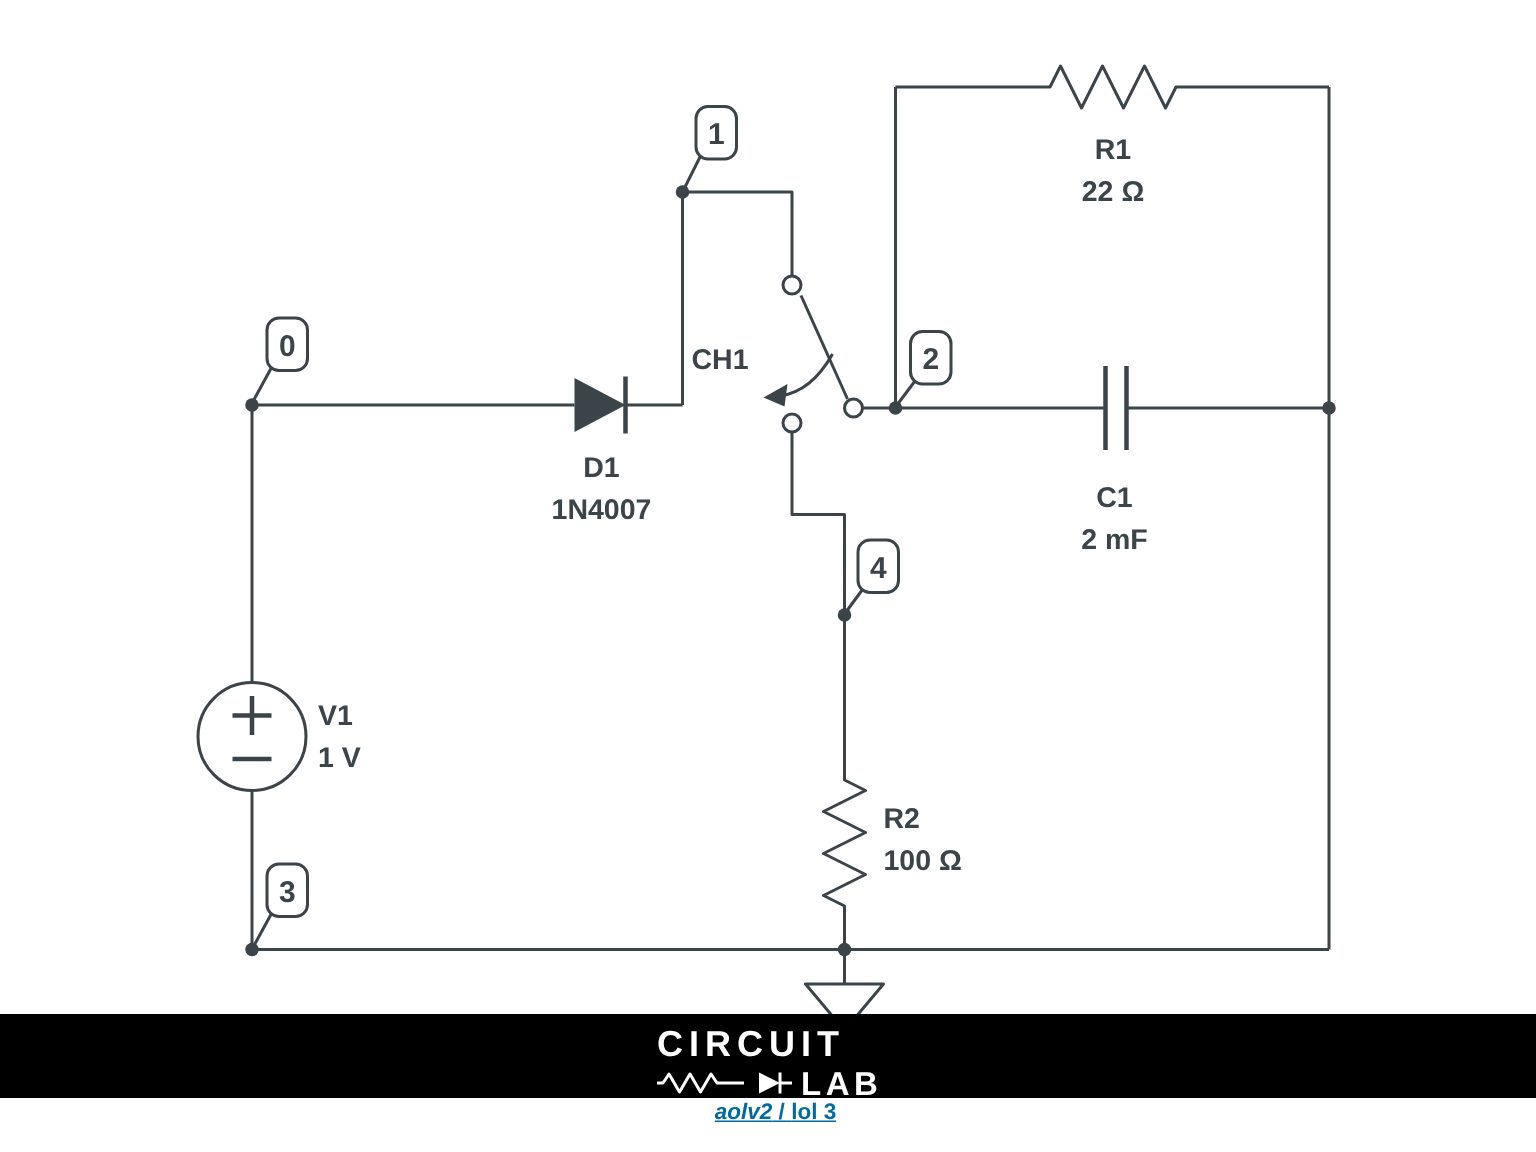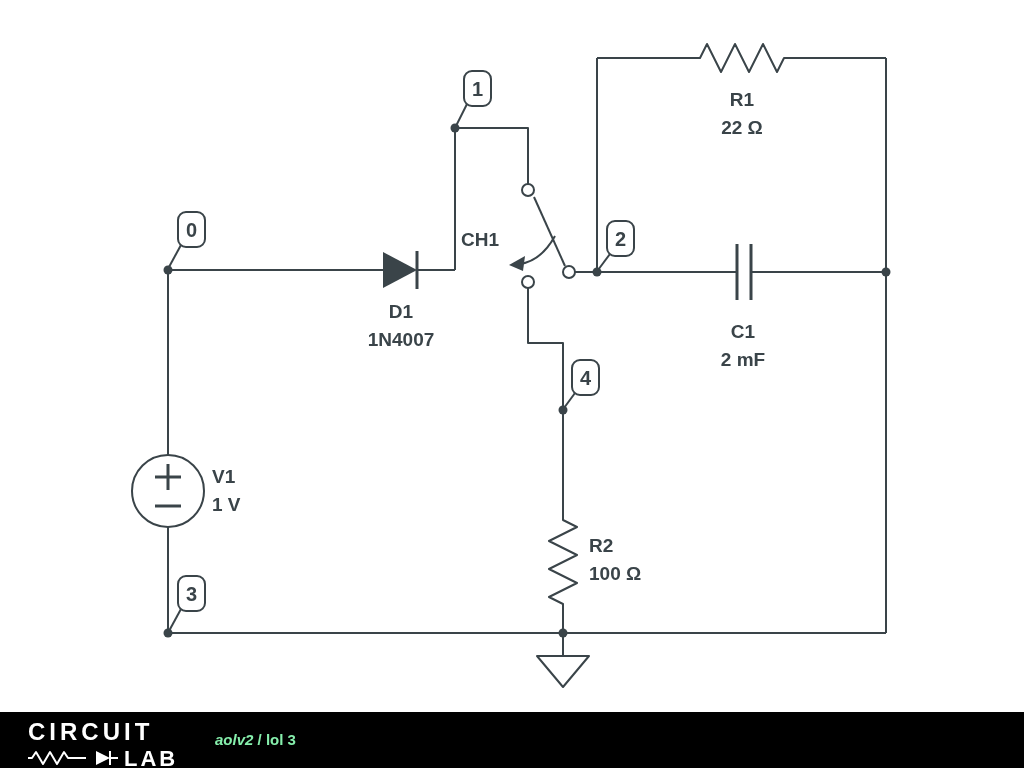--- a/index.html
+++ b/index.html
@@ -9,24 +9,24 @@
   .wire{stroke:#3a4449;stroke-width:2;fill:none;stroke-linejoin:round;stroke-linecap:butt;}
   .thick{stroke-width:3;}
   .dot{fill:#3a4449;stroke:none;}
   .contact{fill:#ffffff;stroke:#3a4449;stroke-width:2;}
   .solid{fill:#3a4449;stroke:none;}
   .openshape{fill:#ffffff;stroke:#3a4449;stroke-width:2;stroke-linejoin:round;}
   .nodebox{fill:#ffffff;stroke:#3a4449;stroke-width:2;}
   .svgtext{font-family:"Liberation Sans",sans-serif;font-weight:bold;fill:#3a4449;}
   .sz19{font-size:19px;}
   .sz20{font-size:20px;}
-  .footer{position:absolute;left:0;top:712px;width:1024px;height:56px;background:#000000;
-          display:flex;align-items:center;}
+  .footer{position:absolute;left:0;top:676px;width:1024px;height:56px;background:#000000;
+          display:flex;align-items:center;flex-direction:column;}
   .logo{width:205px;height:56px;flex:0 0 auto;}
-  .meta{color:#86efac;margin-left:10px;line-height:1.35;}
+  .meta{color:#0369a1;margin-left:10px;line-height:1.35;text-decoration:underline;}
   .title-line{font-size:15px;font-weight:bold;}
   .title-line .it{font-style:italic;}
   .url-line{font-size:15px;font-weight:bold;}
   .logotext{font-family:"Liberation Sans",sans-serif;fill:#ffffff;font-weight:bold;}
   .logostroke{stroke:#ffffff;stroke-width:2;fill:none;stroke-linejoin:round;}
 </style>
 </head>
 <body>
 
 <div class="stage">

